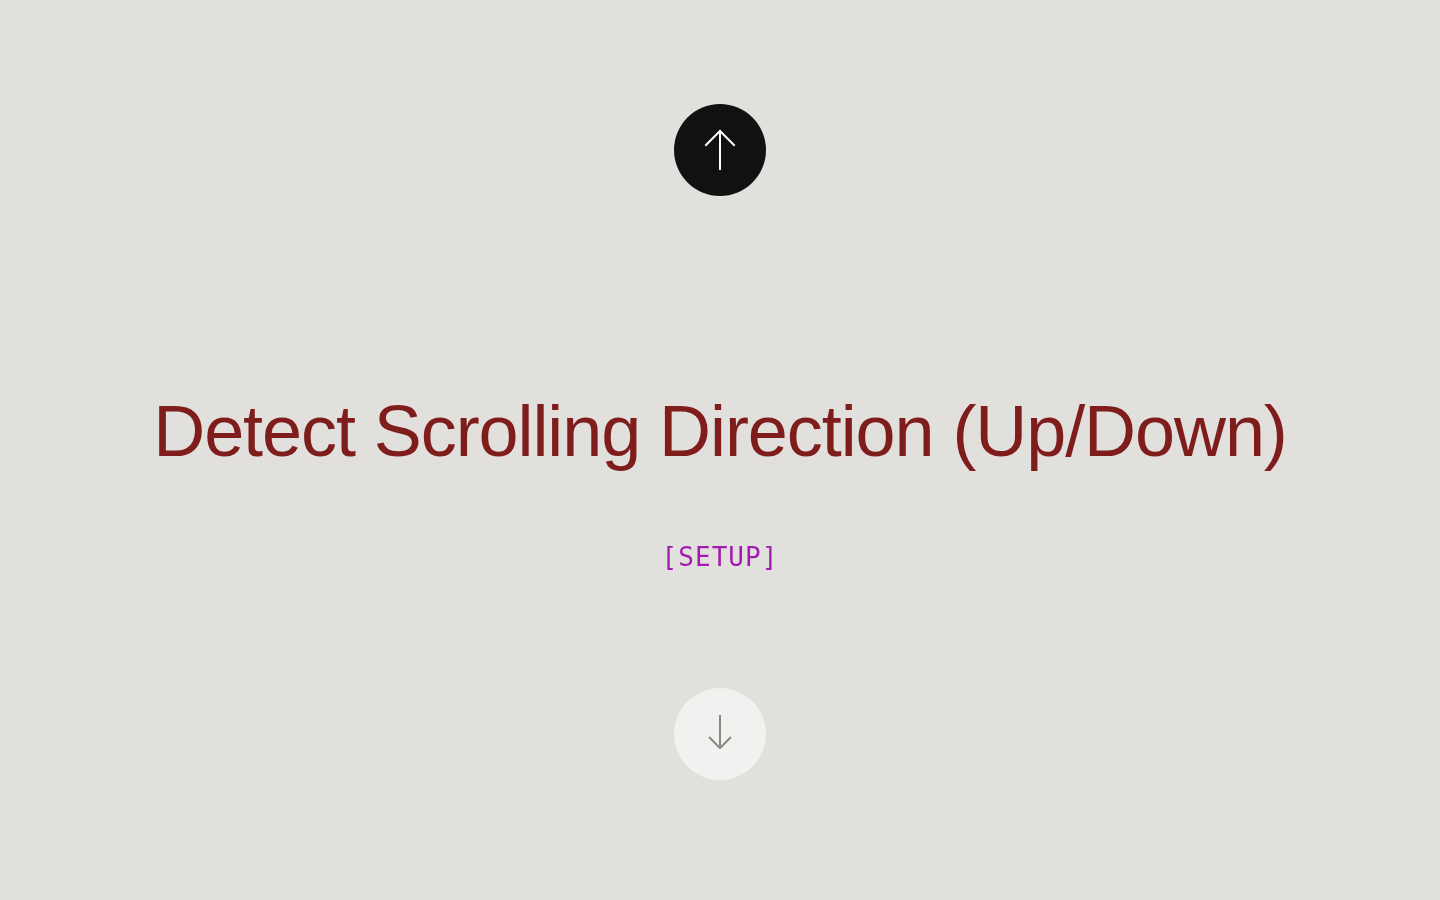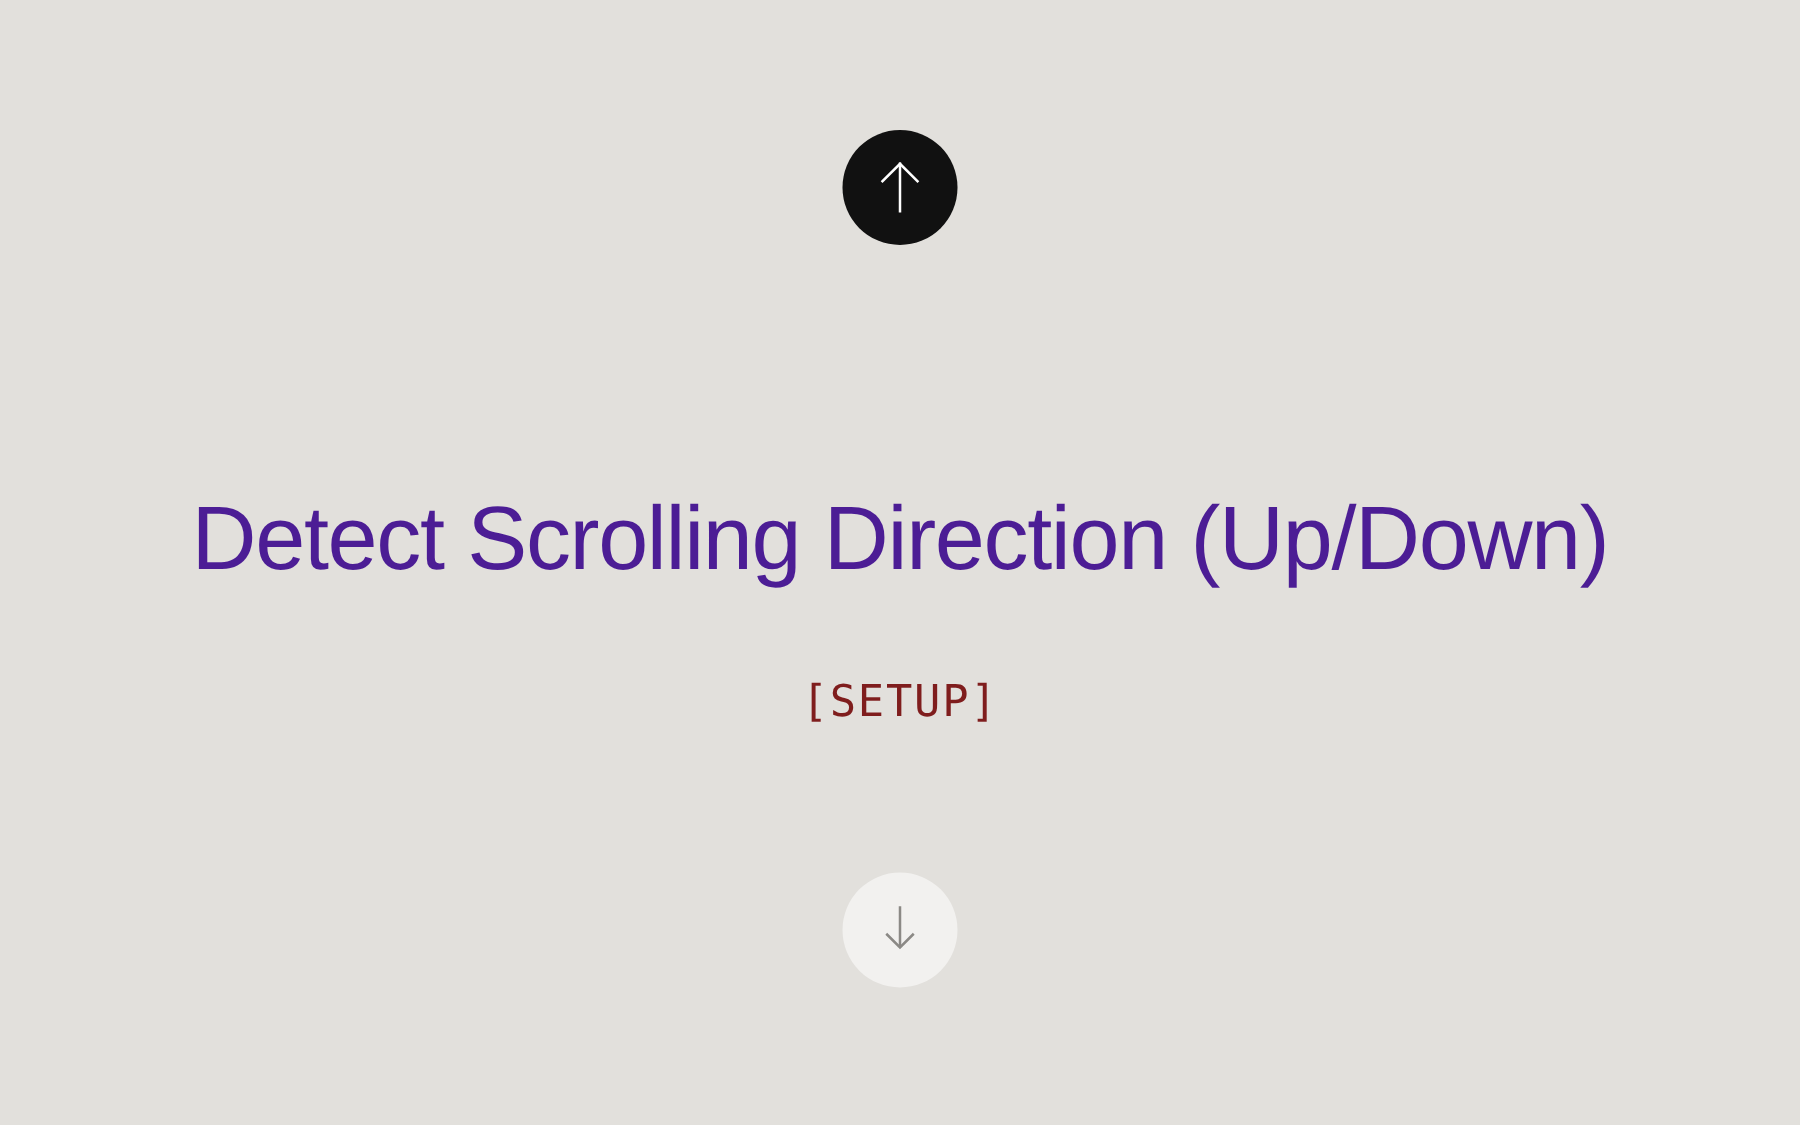--- a/index.html
+++ b/index.html
@@ -32,30 +32,30 @@
     .circle-button.dark {
       background-color: #111111;
     }
     .circle-button.light {
       background-color: rgba(255, 255, 255, 0.55);
     }
     .heading {
       font-size: 72px;
       font-weight: 500;
       letter-spacing: -0.015em;
-      color: #4c1d95;
+      color: #7f1d1d;
       text-align: center;
       margin-top: 198px;
       line-height: 1.05;
     }
     .subtitle {
       font-family: ui-monospace, SFMono-Regular, Menlo, Monaco, Consolas, monospace;
-      font-size: 35px;
+      font-size: 26px;
       font-weight: 400;
-      color: #7f1d1d;
+      color: #a21caf;
       letter-spacing: 0.04em;
       margin-top: 72px;
       text-align: center;
     }
     .bottom-button-wrap {
       margin-top: 116px;
     }
     .arrow-up-svg {
       width: 36px;
       height: 44px;

